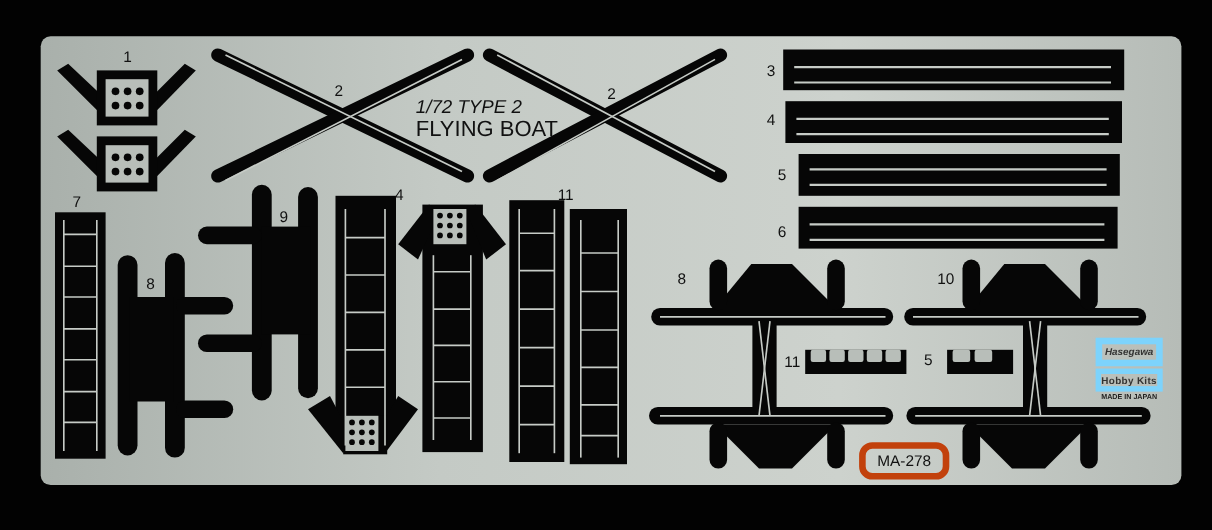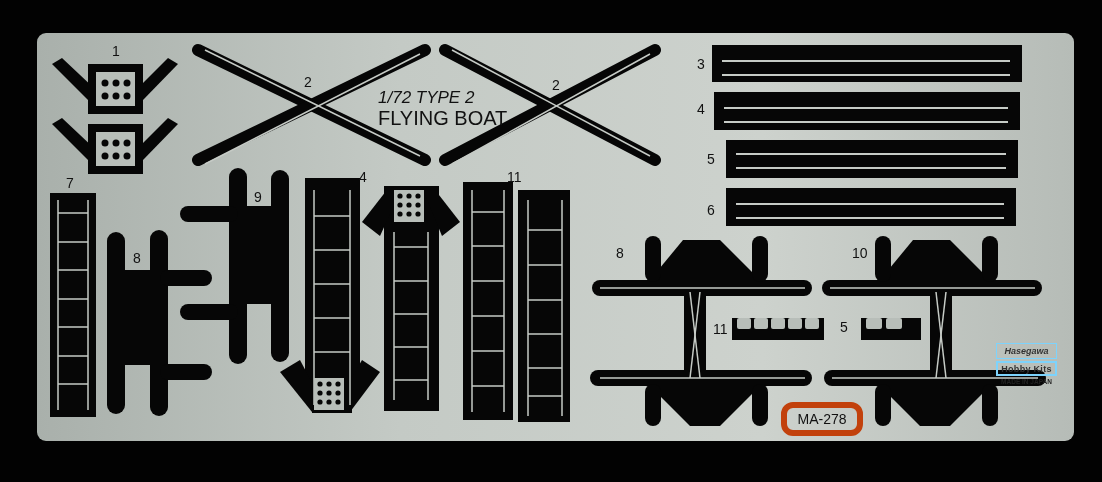--- a/index.html
+++ b/index.html
@@ -5,22 +5,22 @@
   html, body { margin:0; padding:0; background:#000; }
   body { width:1102px; height:482px; overflow:hidden; position:relative; font-family:"Liberation Sans", sans-serif; }
   #stage { position:absolute; left:0; top:0; width:1102px; height:482px; background:#020202; }
   #fret { position:absolute; left:0; top:0; }
   .overlay-text { position:absolute; font-family:"Liberation Sans", sans-serif; color:#111; white-space:nowrap; line-height:1; }
   #title-line1 { left:378px; top:89px; font-size:17px;font-style:italic; }
   #title-line2 { left:378px; top:108px; font-size:20px; }
   .num { position:absolute; font-size:14px; color:#111; font-family:"Liberation Sans", sans-serif; line-height:1; }
   #code-badge { position:absolute; left:781px; top:402px; width:70px; height:22px; border:6px solid #c2410c; border-radius:12px; font-size:14px; display:flex; align-items:center; justify-content:center; color:#111; }
   #brand { position:absolute; left:996px; top:307px; width:61px; }
-  #brand .logo-box { border:1px solid #7dd3fc; height:14px; font-size:9px; font-style:italic; font-weight:bold; display:flex; align-items:center; justify-content:center; color:#333;margin-top:36px; }
-  #brand .hobby-box { border:2px solid #7dd3fc; margin-top:2px; height:11px; font-size:9px; font-weight:bold; display:flex; align-items:center; justify-content:center; color:#333; letter-spacing:0.3px; }
+  #brand .logo-box { border:6px solid #7dd3fc; height:14px; font-size:9px; font-style:italic; font-weight:bold; display:flex; align-items:center; justify-content:center; color:#333; }
+  #brand .hobby-box { border:5px solid #7dd3fc; margin-top:2px; height:11px; font-size:9px; font-weight:bold; display:flex; align-items:center; justify-content:center; color:#333; letter-spacing:0.3px; }
   #brand .made { font-size:6.5px; font-weight:bold; color:#222; margin-top:2px; text-align:center; }
 </style>
 </head>
 <body>
 
 <div id="stage">
   <svg id="fret" width="1102" height="482" viewBox="0 0 1102 482">
     <defs>
       <linearGradient id="metal" x1="0" y1="0" x2="1" y2="0">
         <stop offset="0" stop-color="#a9b0ab"></stop>

